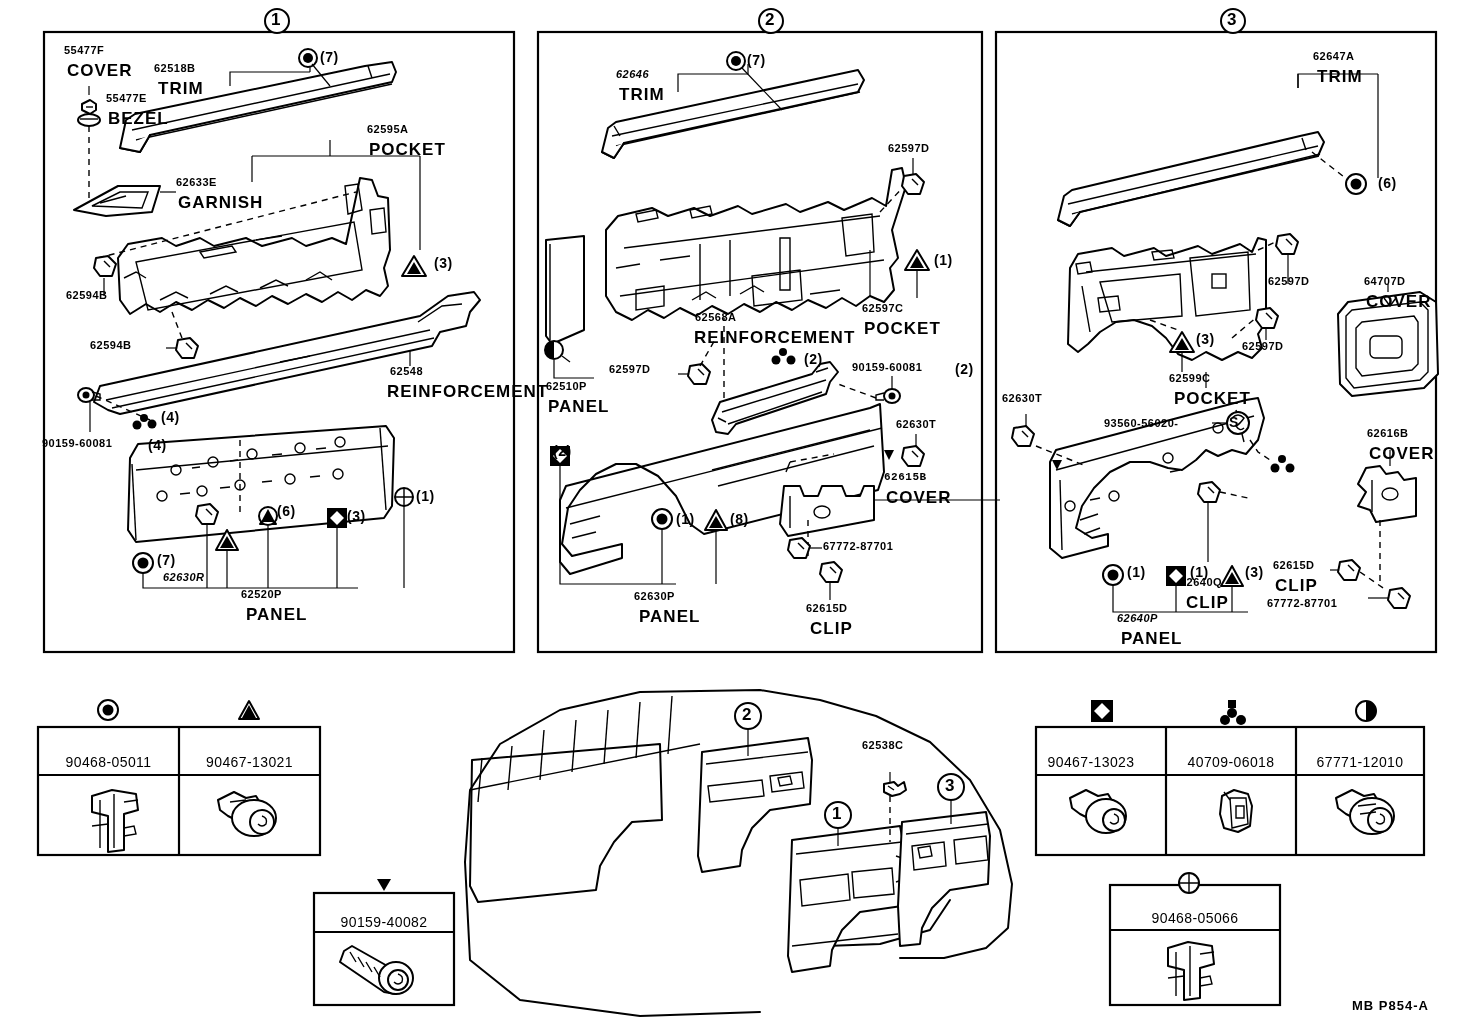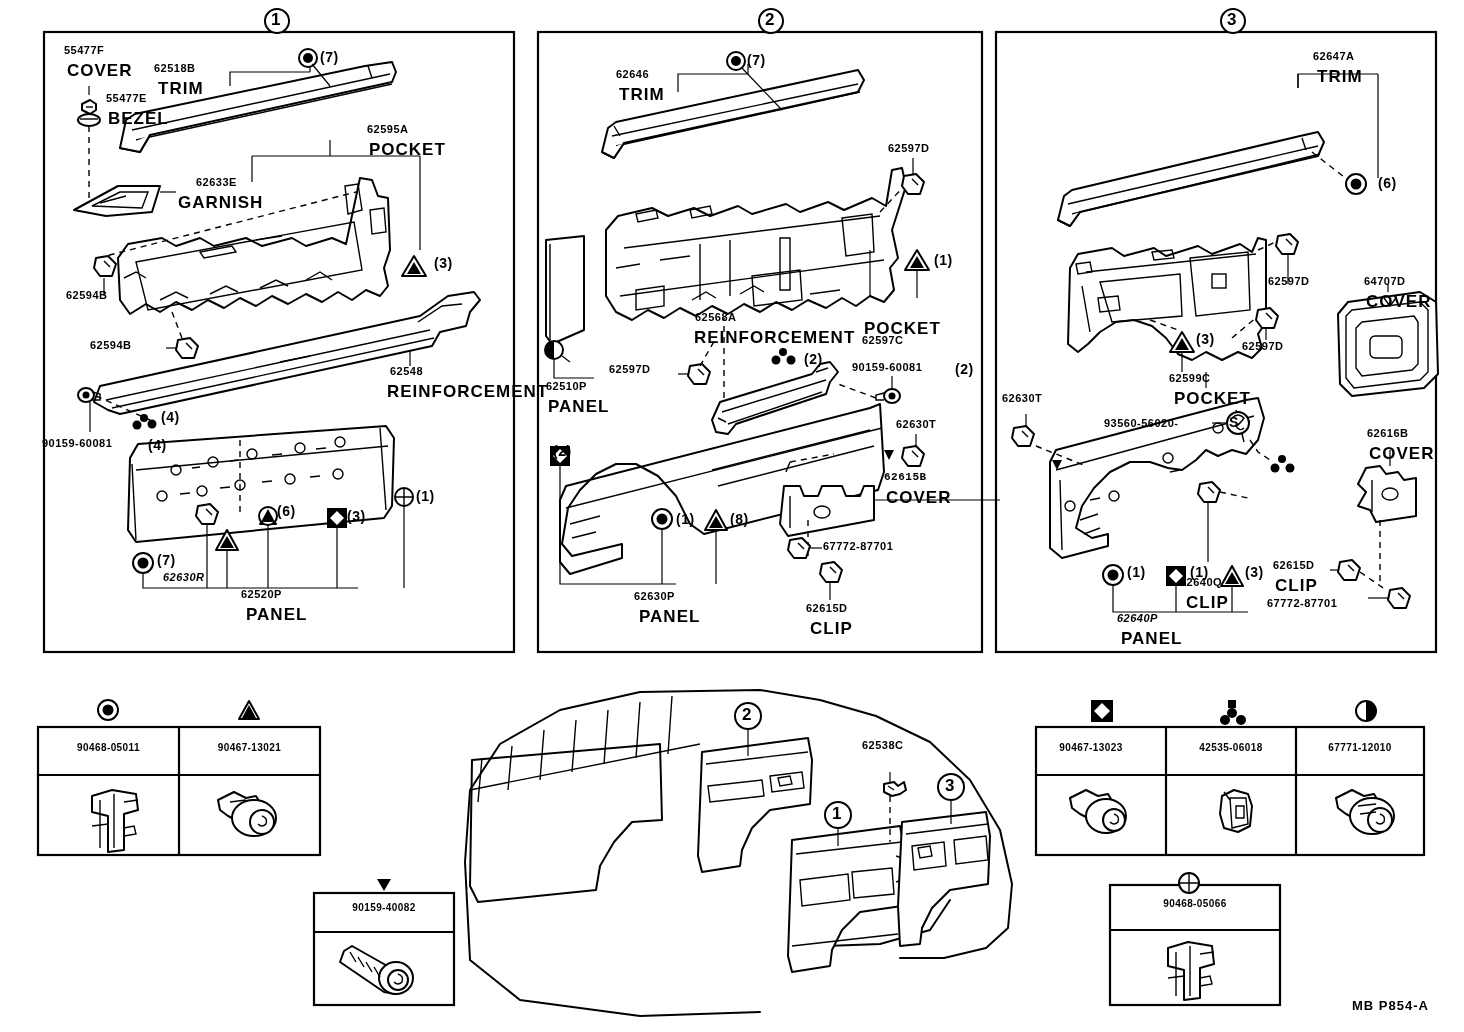--- a/index.html
+++ b/index.html
@@ -8,21 +8,21 @@
     font-family:"Liberation Sans", sans-serif;color:#000;
   }
   .stage{position:absolute;left:0;top:0;width:1464px;height:1032px;}
   svg.layer{position:absolute;left:0;top:0;width:1464px;height:1032px;}
   
   .lbl{position:absolute;white-space:nowrap;font-family:"Liberation Sans",sans-serif;
        font-weight:bold;letter-spacing:0.5px;color:#000;line-height:1.02;}
   .pn{font-size:11px;}
   .sub{font-size:17px;letter-spacing:1px;}
   .qty{font-size:14px;font-weight:bold;}
-  .legend-code{font-size:10px;font-weight:bold;letter-spacing:0.4px;text-align:center;}
+  .legend-code{font-size:14px;font-weight:normal;letter-spacing:0.4px;text-align:center;margin-top:12px;}
   .footer{font-size:13px;font-weight:bold;letter-spacing:1px;}
   .panelnum{font-size:17px;font-weight:bold;}
 </style>
 </head>
 <body>
 
 <div class="stage">
 
 <svg class="layer" viewBox="0 0 1464 1032">
   <defs>
@@ -573,46 +573,46 @@
 <div class="lbl panelnum" style="left:765px;top:11px;">2</div>
 <div class="lbl panelnum" style="left:1227px;top:11px;">3</div>
 
 <div class="lbl pn" style="left:64px;top:45px;">55477F</div>
 <div class="lbl sub" style="left:67px;top:62px;">COVER</div>
 <div class="lbl pn" style="left:106px;top:93px;">55477E</div>
 <div class="lbl sub" style="left:108px;top:110px;">BEZEL</div>
 <div class="lbl pn" style="left:154px;top:63px;">62518B</div>
 <div class="lbl sub" style="left:158px;top:80px;">TRIM</div>
 <div class="lbl qty" style="left:320px;top:50px;">(7)</div>
-<div class="lbl pn" style="left:176px;top:177px;margin-left:20px;">62633E</div>
+<div class="lbl pn" style="left:176px;top:177px;">62633E</div>
 <div class="lbl sub" style="left:178px;top:194px;">GARNISH</div>
 <div class="lbl pn" style="left:367px;top:124px;">62595A</div>
 <div class="lbl sub" style="left:369px;top:141px;">POCKET</div>
 <div class="lbl qty" style="left:434px;top:256px;">(3)</div>
 <div class="lbl pn" style="left:66px;top:290px;">62594B</div>
 <div class="lbl pn" style="left:90px;top:340px;">62594B</div>
 <div class="lbl pn" style="left:390px;top:366px;">62548</div>
 <div class="lbl sub" style="left:387px;top:383px;">REINFORCEMENT</div>
 <div class="lbl pn" style="left:42px;top:438px;">90159-60081</div>
 <div class="lbl qty" style="left:148px;top:438px;">(4)</div>
 <div class="lbl qty" style="left:157px;top:553px;">(7)</div>
 <div class="lbl pn" style="left:163px;top:572px;font-style:italic;">62630R</div>
 <div class="lbl qty" style="left:277px;top:504px;">(6)</div>
 <div class="lbl pn" style="left:241px;top:589px;">62520P</div>
 <div class="lbl sub" style="left:246px;top:606px;">PANEL</div>
 <div class="lbl qty" style="left:347px;top:509px;">(3)</div>
 <div class="lbl qty" style="left:416px;top:489px;">(1)</div>
 <div class="lbl qty" style="left:161px;top:410px;">(4)</div>
 
-<div class="lbl pn" style="left:616px;top:69px;">62646</div>
+<div class="lbl pn" style="left:616px;top:69px;font-style:italic;">62646</div>
 <div class="lbl sub" style="left:619px;top:86px;">TRIM</div>
 <div class="lbl qty" style="left:747px;top:53px;">(7)</div>
 <div class="lbl pn" style="left:888px;top:143px;">62597D</div>
 <div class="lbl qty" style="left:934px;top:253px;">(1)</div>
-<div class="lbl pn" style="left:862px;top:303px;margin-top:32px;">62597C</div>
+<div class="lbl pn" style="left:862px;top:303px;">62597C</div>
 <div class="lbl sub" style="left:864px;top:320px;">POCKET</div>
 <div class="lbl pn" style="left:546px;top:381px;">62510P</div>
 <div class="lbl sub" style="left:548px;top:398px;">PANEL</div>
 <div class="lbl pn" style="left:695px;top:312px;">62568A</div>
 <div class="lbl sub" style="left:694px;top:329px;">REINFORCEMENT</div>
 <div class="lbl pn" style="left:609px;top:364px;">62597D</div>
 <div class="lbl qty" style="left:804px;top:352px;">(2)</div>
 <div class="lbl pn" style="left:852px;top:362px;">90159-60081</div>
 <div class="lbl qty" style="left:955px;top:362px;">(2)</div>
 <div class="lbl pn" style="left:896px;top:419px;">62630T</div>
@@ -653,21 +653,21 @@
 <div class="lbl pn" style="left:1267px;top:598px;">67772-87701</div>
 
 <div class="lbl panelnum" style="left:742px;top:706px;">2</div>
 <div class="lbl panelnum" style="left:832px;top:805px;">1</div>
 <div class="lbl panelnum" style="left:945px;top:777px;">3</div>
 <div class="lbl pn" style="left:862px;top:740px;">62538C</div>
 
 <div class="lbl legend-code" style="left:38px;top:743px;width:141px;">90468-05011</div>
 <div class="lbl legend-code" style="left:179px;top:743px;width:141px;">90467-13021</div>
 <div class="lbl legend-code" style="left:1036px;top:743px;width:110px;">90467-13023</div>
-<div class="lbl legend-code" style="left:1166px;top:743px;width:130px;">42535-06018</div>
+<div class="lbl legend-code" style="left:1166px;top:743px;width:130px;">40709-06018</div>
 <div class="lbl legend-code" style="left:1296px;top:743px;width:128px;">67771-12010</div>
 <div class="lbl legend-code" style="left:314px;top:903px;width:140px;">90159-40082</div>
 <div class="lbl legend-code" style="left:1110px;top:899px;width:170px;">90468-05066</div>
 
 <div class="lbl footer" style="left:1352px;top:999px;">MB P854-A</div>
 
 <div class="lbl pn" style="left:1229px;top:415px;font-size:14px;">S</div>
 
 </div>
 

